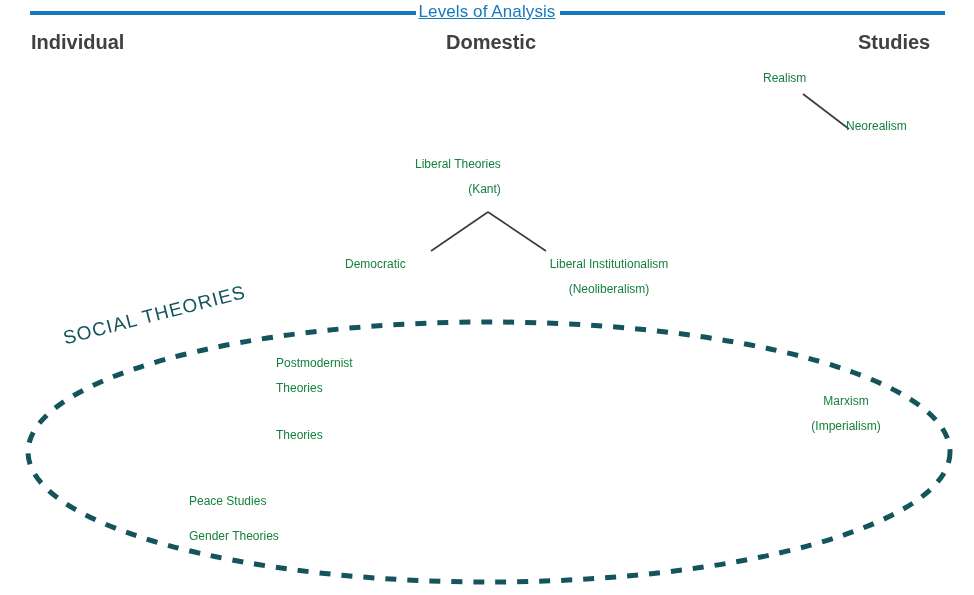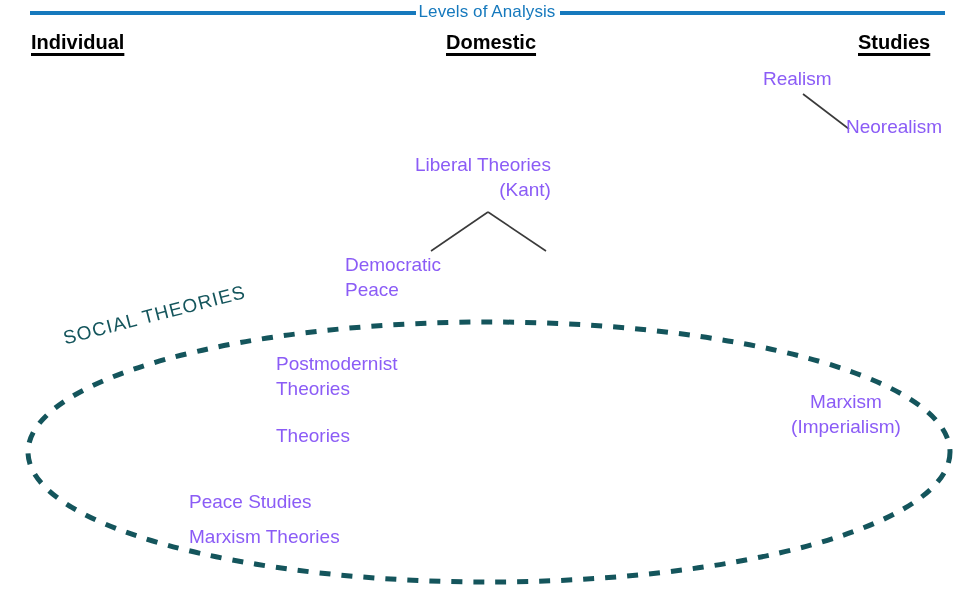--- a/index.html
+++ b/index.html
@@ -32,43 +32,43 @@
     position: absolute;
     left: 0;
     right: 0;
     top: 1px;
     text-align: center;
     font-size: 17px;
     color: #1679bd;
     font-weight: 400;
     letter-spacing: 0.1px;
     line-height: 22px;
+    text-decoration: underline;
   }
 
   
   .level-head {
     position: absolute;
     font-size: 20px;
     font-weight: bold;
-    color: #000000;
-    text-decoration: underline;
+    color: #404040;
     text-underline-offset: 4px;
     text-decoration-thickness: 3px;
     white-space: nowrap;
     top: 31px;
   }
   #head-individual { left: 31px; }
   #head-domestic   { left: 446px; }
   #head-systemic   { left: 858px; }
 
   
   .node {
     position: absolute;
-    font-size: 19px;
-    color: #8b5cf6;
+    font-size: 12px;
+    color: #15803d;
     line-height: 25px;
     white-space: nowrap;
   }
 
   #node-realism       { left: 763px; top: 66px; }
   #node-neorealism    { left: 846px; top: 114px; }
 
   #node-liberal-theories { left: 415px; top: 152px; text-align: right; }
   #node-democratic-peace { left: 345px; top: 252px; text-align: left; width: 112px; }
   #node-liberal-inst     { left: 509px; top: 252px; text-align: center; width: 200px; }
@@ -128,36 +128,39 @@
   <div class="node" id="node-realism">Realism</div>
   <div class="node" id="node-neorealism">Neorealism</div>
 
   <div class="node" id="node-liberal-theories">
     <div>Liberal Theories</div>
     <div>(Kant)</div>
   </div>
 
   <div class="node" id="node-democratic-peace">
     <div>Democratic</div>
-    <div>Peace</div>
   </div>
 
+  <div class="node" id="node-liberal-inst">
+    <div>Liberal Institutionalism</div>
+    <div>(Neoliberalism)</div>
+  </div>
 
   <div id="social-theories-label">SOCIAL THEORIES</div>
 
   <div class="node" id="node-constructivist">
     <div>Postmodernist</div>
     <div>Theories</div>
   </div>
 
   <div class="node" id="node-postmodernist">
     <div>Theories</div>
   </div>
 
   <div class="node" id="node-peace-studies">Peace Studies</div>
-  <div class="node" id="node-gender-theories">Marxism Theories</div>
+  <div class="node" id="node-gender-theories">Gender Theories</div>
 
   <div class="node" id="node-marxism">
     <div>Marxism</div>
     <div>(Imperialism)</div>
   </div>
 
 </div>
 
 </body></html>

